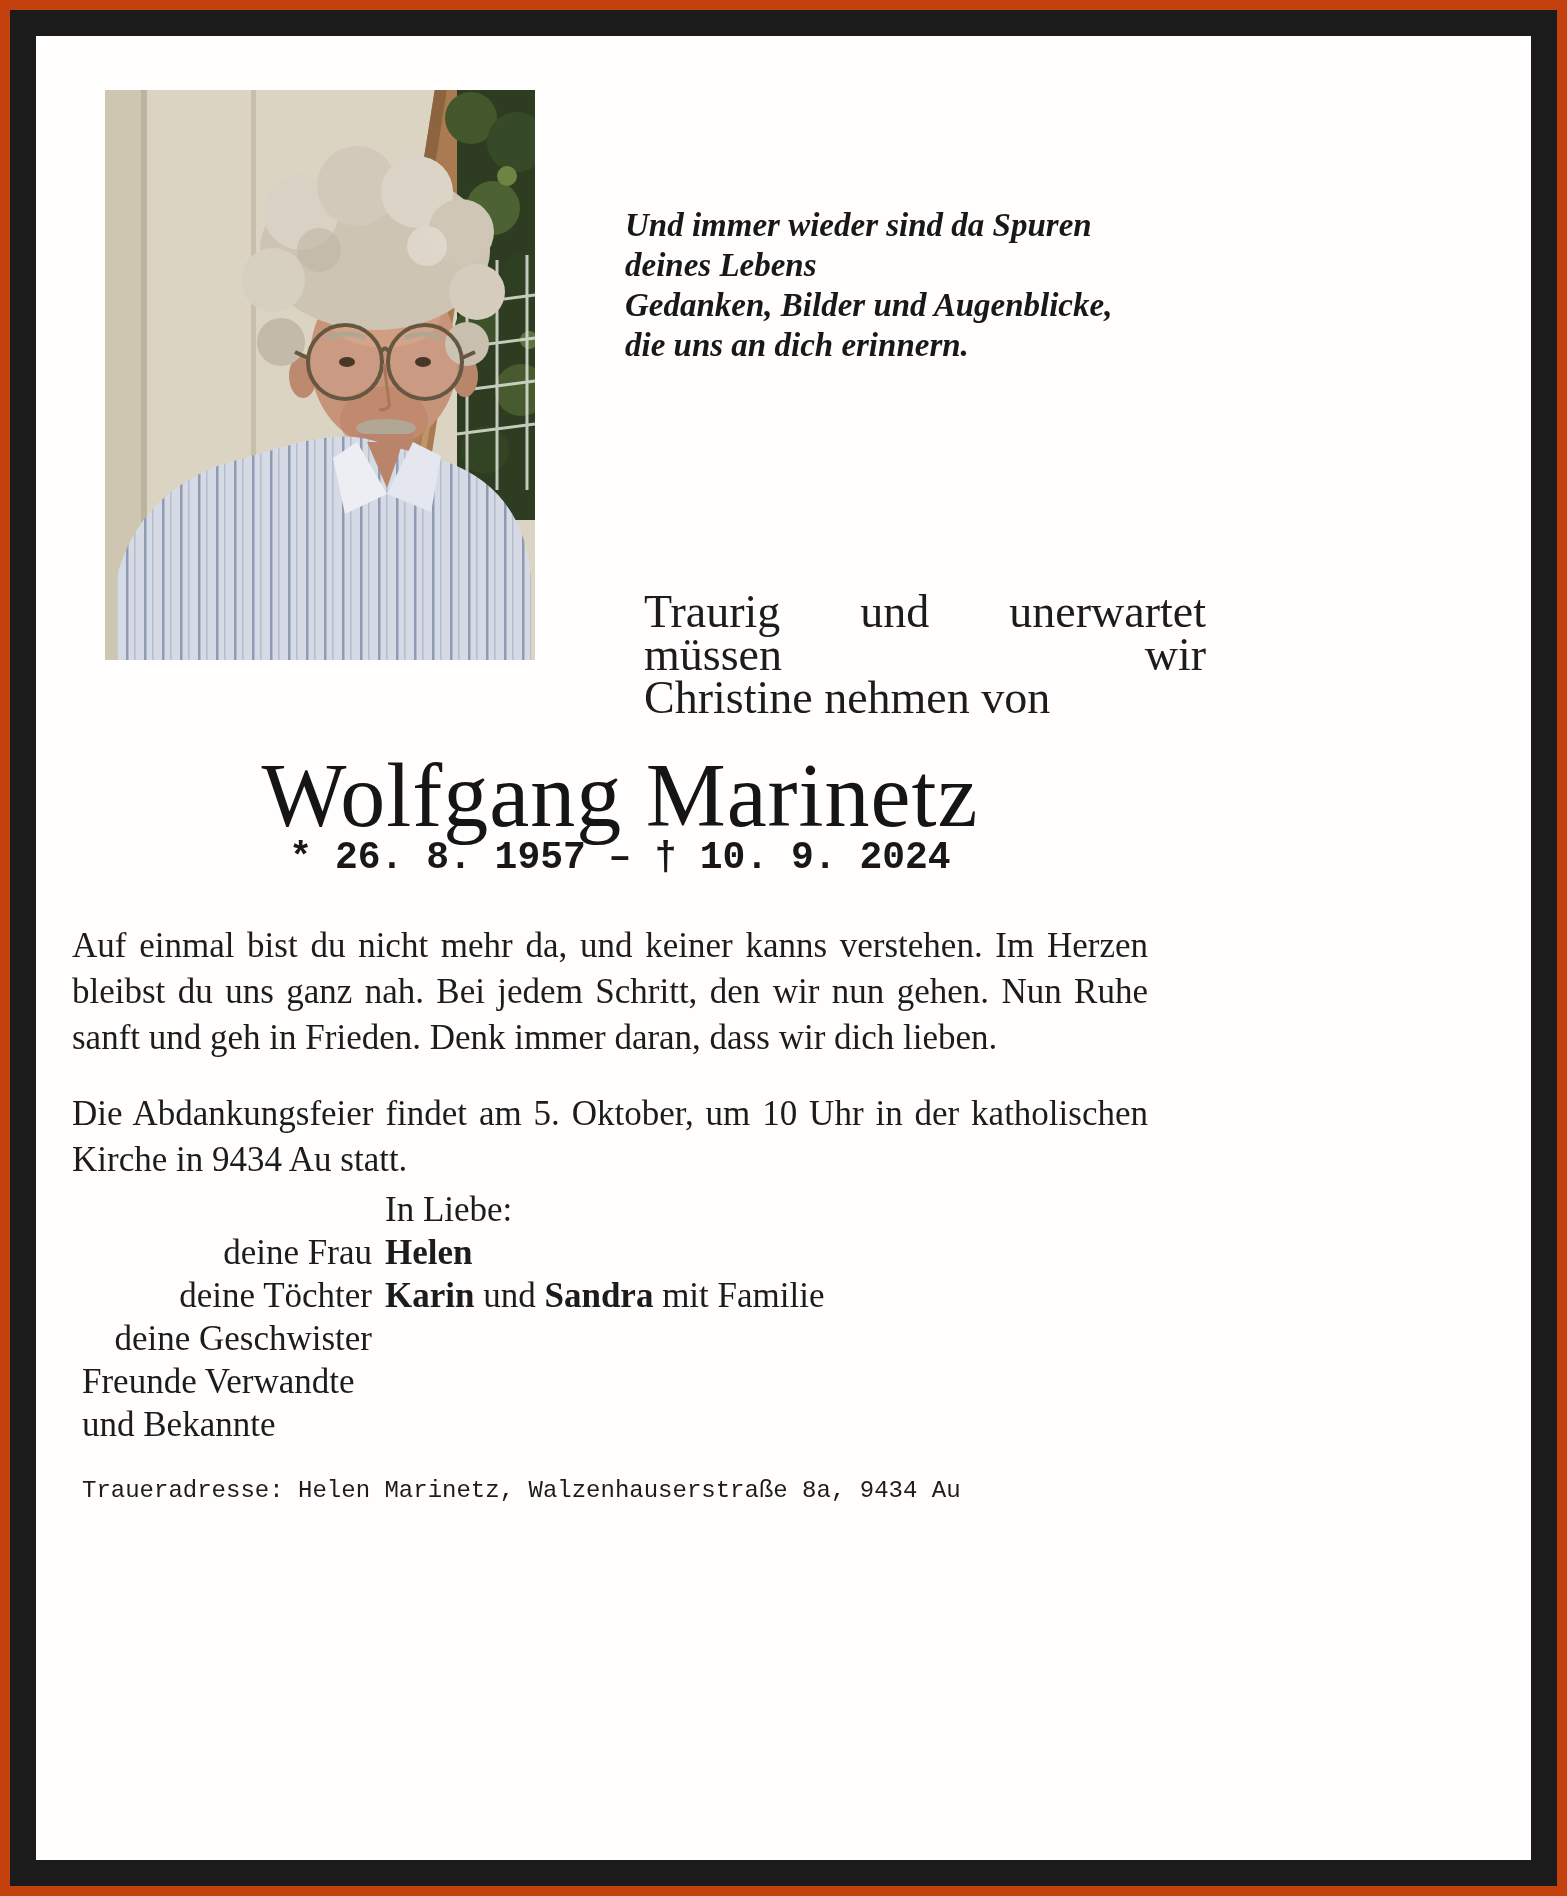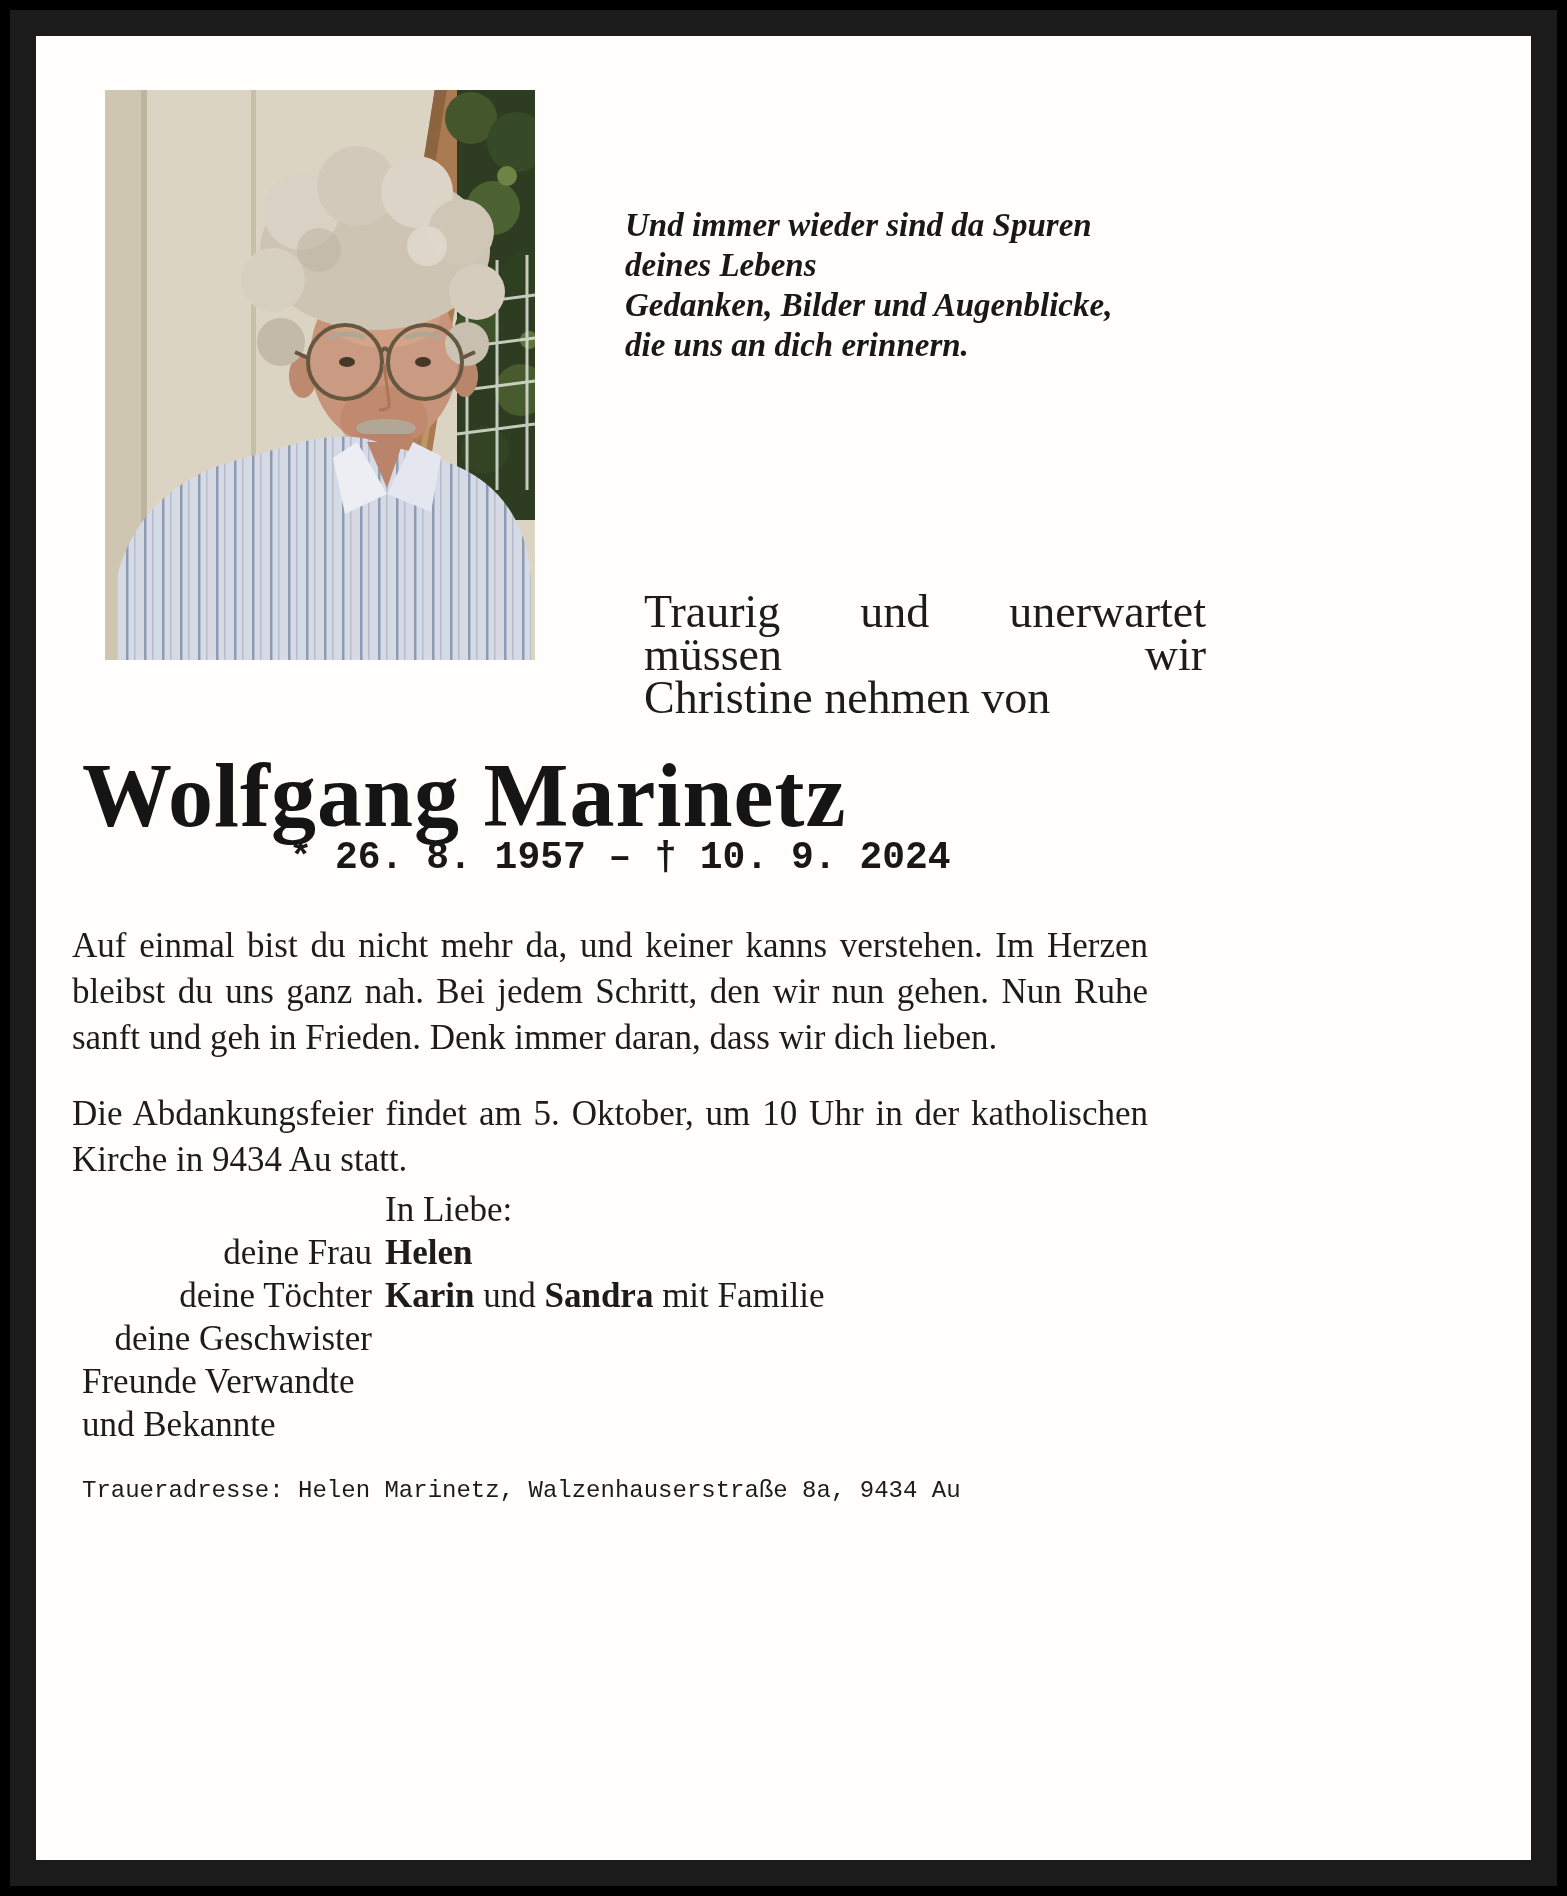--- a/index.html
+++ b/index.html
@@ -2,21 +2,21 @@
 <html><head>
 <meta charset="utf-8">
 <style>
   * { margin:0; padding:0; box-sizing:border-box; }
   html,body { background:#ffffff; }
   body { font-family:"Liberation Serif","DejaVu Serif",serif; color:#1c1c1c; }
 
   .page {
     position:relative;
     width:1567px; height:1896px;
-    background:#000000;
+    background:#c2410c;
     padding:10px;
   }
   .frame {
     position:relative;
     width:100%; height:100%;
     border:26px solid #1b1b1b;
     background:#fffefd;
   }
 
   .photo {
@@ -40,23 +40,23 @@
     width:562px;
     font-size:46px; line-height:43px;
   }
   .intro .l1 { text-align:justify; text-align-last:justify; }
   .intro .l2 { text-align:left; }
 
   .name {
     position:absolute; left:46px; top:715px;
     width:1076px;
     font-size:90px; line-height:90px;
-    font-weight:bold;
+    font-weight:normal;
     letter-spacing:1px;
-    text-align:left;
+    text-align:center;
     color:#151515;
   }
 
   .dates {
     position:absolute; left:46px; top:799px;
     width:1076px;
     text-align:center;
     font-size:38px; line-height:46px;
     font-weight:bold;
     color:#181818;

